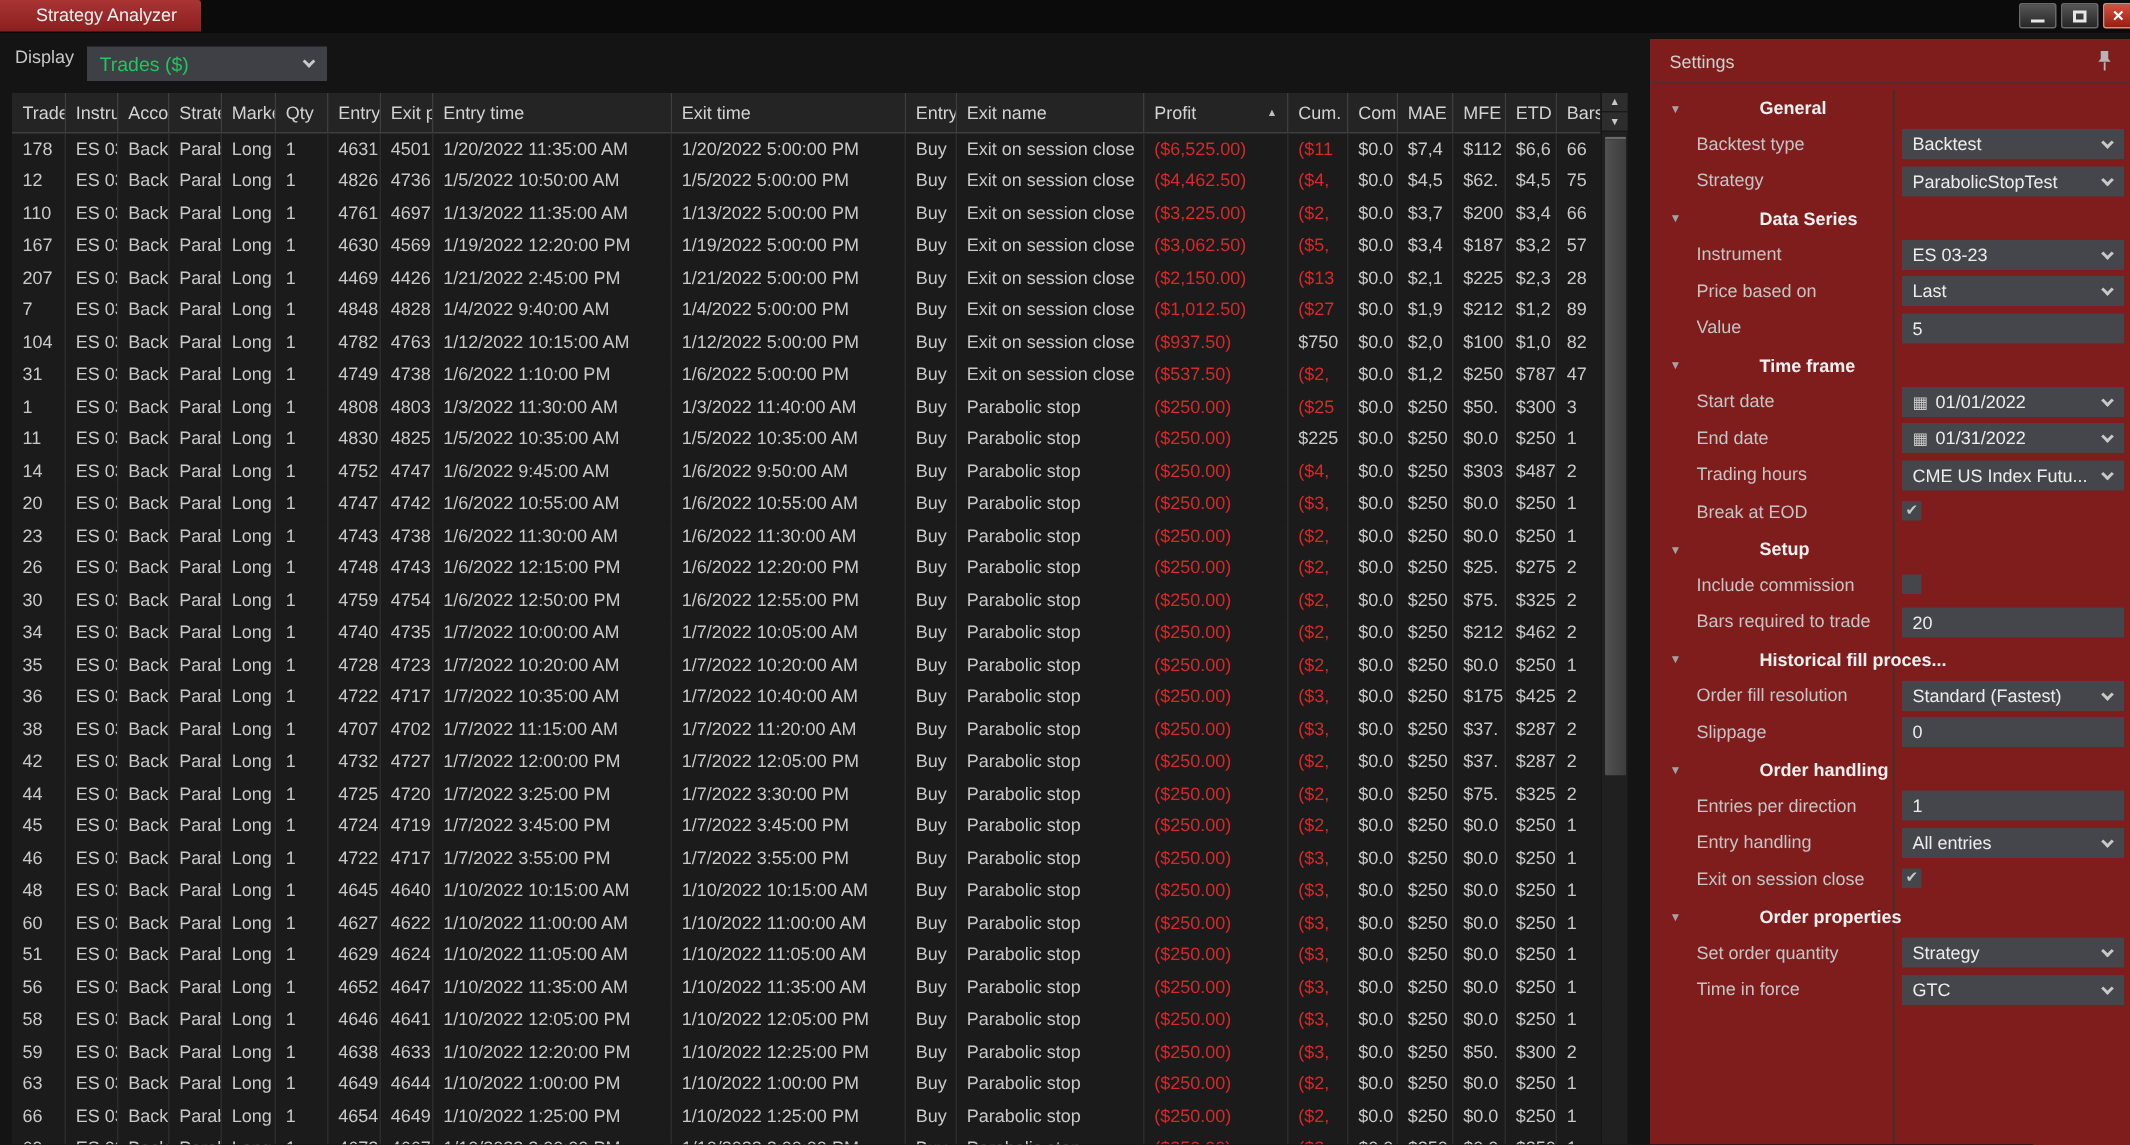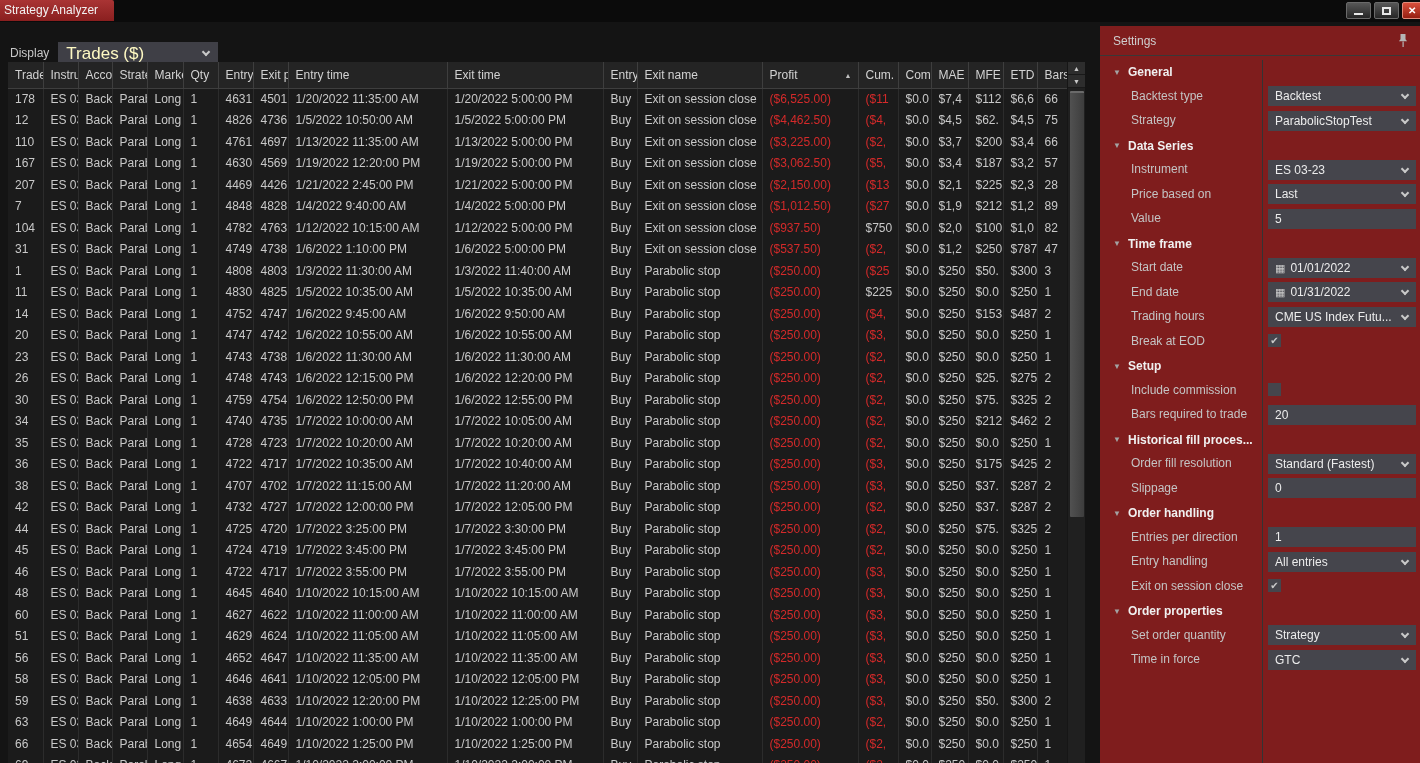--- a/index.html
+++ b/index.html
@@ -4,37 +4,37 @@
 <style>
   * { box-sizing: border-box; }
   html,body { margin:0; padding:0; }
   body {
     width:1420px; height:763px; overflow:hidden; position:relative;
     background:#141414; font-family:"Liberation Sans", sans-serif;
   }
   
   .titlebar { position:absolute; left:0; top:0; right:0; height:22px; background:#0b0b0b; }
   .title-tab {
-    position:absolute; left:0; top:0; height:21px; padding:0 16px 0 4px;
+    position:absolute; left:0; top:0; height:21px; padding:0 16px 0 24px;
     background:linear-gradient(#a93434,#8a1f1f); color:#f2f2f2; font-size:12px;
     line-height:20px; border-top-right-radius:2px;
   }
   .win-buttons { position:absolute; right:0; top:2px; display:flex; }
   .win-btn {
     width:25px; height:17px; margin-left:3px; border:1px solid #6a6a6a; border-radius:2px;
     background:linear-gradient(#575757,#262626); display:flex; align-items:center; justify-content:center;
   }
   .win-btn .min-glyph { width:9px; height:2px; background:#e8e8e8; margin-top:6px; }
   .win-btn .max-glyph { width:9px; height:8px; border:2px solid #e8e8e8; }
   .win-btn.close { width:32px; margin-right:-14px; background:linear-gradient(#d8503c,#961f12); border-color:#e08a7a; color:#fff; font-size:10px; font-weight:bold; justify-content:flex-start; padding-left:5px;}
   
-  .toolbar { position:absolute; left:10px; top:41px; height:24px; display:flex; align-items:center; }
+  .toolbar { position:absolute; left:10px; top:31px; height:24px; display:flex; }
   .toolbar-label { color:#c8c8c8; font-size:12px; margin-right:9px; }
   .dropdown {
-    position:relative; background:#3f3f46; color:#fef9c3; font-size:17px;
+    position:relative; background:#3f3f46; color:#22c55e; font-size:13px;
     height:23px; line-height:23px; padding-left:8px;
   }
   .display-select { width:160px; }
   .chev { position:absolute; right:9px; top:7px; width:6px; height:6px;
     border-right:2px solid #c9c9c9; border-bottom:2px solid #c9c9c9; transform:rotate(45deg); }
   
   .table-wrap { position:absolute; left:8px; top:62px; width:1059px; bottom:0; overflow:hidden; background:#1b1b1b; }
   table { border-collapse:collapse; table-layout:fixed; width:1059px; }
   th {
     background:#242424; color:#d2d2d2; font-weight:normal; font-size:12px; height:26px;
@@ -54,21 +54,21 @@
     background:linear-gradient(90deg,#515151,#3d3d3d); border-top:2px solid #6a6a6a; border-radius:1px; }
   
   .settings-panel { position:absolute; left:1100px; top:26px; width:320px; bottom:0; background:#7f1d1d; }
   .settings-header { position:relative; height:30px; border-bottom:1px solid #383838; }
   .settings-title { position:absolute; left:13px; top:8px; color:#cfcfcf; font-size:12px; }
   .pin-icon { position:absolute; right:12px; top:7px; }
   .settings-body { position:absolute; top:34px; left:0; right:0; bottom:0; }
   .settings-body::before { content:''; position:absolute; left:162px; top:0; bottom:0; width:1px; background:#333; }
   .s-section-header { height:24.5px; display:flex; align-items:center; position:relative; z-index:1; }
   .s-arrow { margin-left:13px; width:15px; font-size:8px; color:#a3a3a3; }
-  .s-section-label { color:#f0f0f0; font-size:12px; font-weight:bold; }
+  .s-section-label { color:#f0f0f0; font-size:12px; font-weight:bold;margin-left:45px; }
   .s-row { height:24.5px; position:relative; }
   .s-label { position:absolute; left:31px; top:4px; color:#c4c4c4; font-size:12px; white-space:nowrap; max-width:128px; overflow:hidden; }
   .s-control {
     position:absolute; left:168px; top:1.5px; width:148px; height:20px;
     background:#45454c; color:#ececec; font-size:12px; line-height:20px; padding-left:7px;
     white-space:nowrap; overflow:hidden;
   }
   .s-control .chev { top:6px; right:8px; }
   .cal-icon { color:#c9c9c9; font-size:11px; margin-right:5px; }
   .s-check {
@@ -369,21 +369,21 @@
           <td>4752</td>
           <td>4747</td>
           <td>1/6/2022 9:45:00 AM</td>
           <td>1/6/2022 9:50:00 AM</td>
           <td>Buy</td>
           <td>Parabolic stop</td>
           <td class="neg">($250.00)</td>
           <td class="neg">($4,</td>
           <td>$0.0</td>
           <td>$250</td>
-          <td>$153</td>
+          <td>$303</td>
           <td>$487</td>
           <td>2</td>
         </tr>
         <tr>
           <td>20</td>
           <td>ES 03-23</td>
           <td>Backtest</td>
           <td>ParabolicStopTest</td>
           <td>Long</td>
           <td>1</td>

